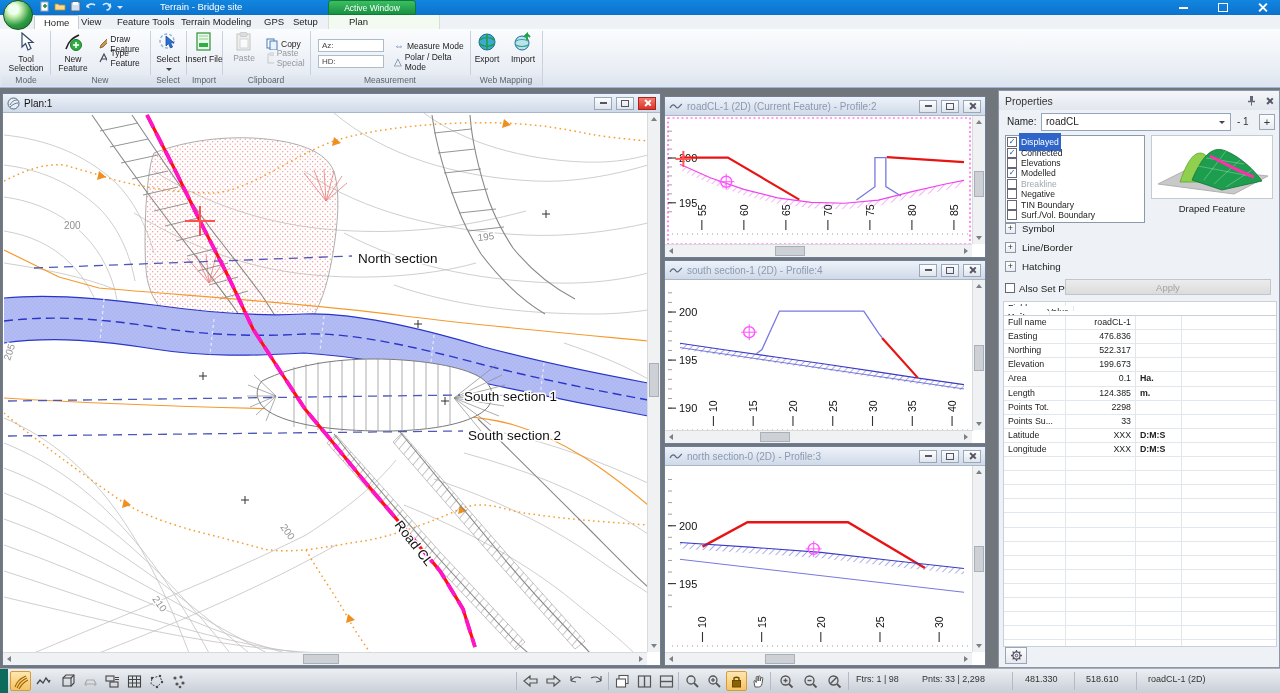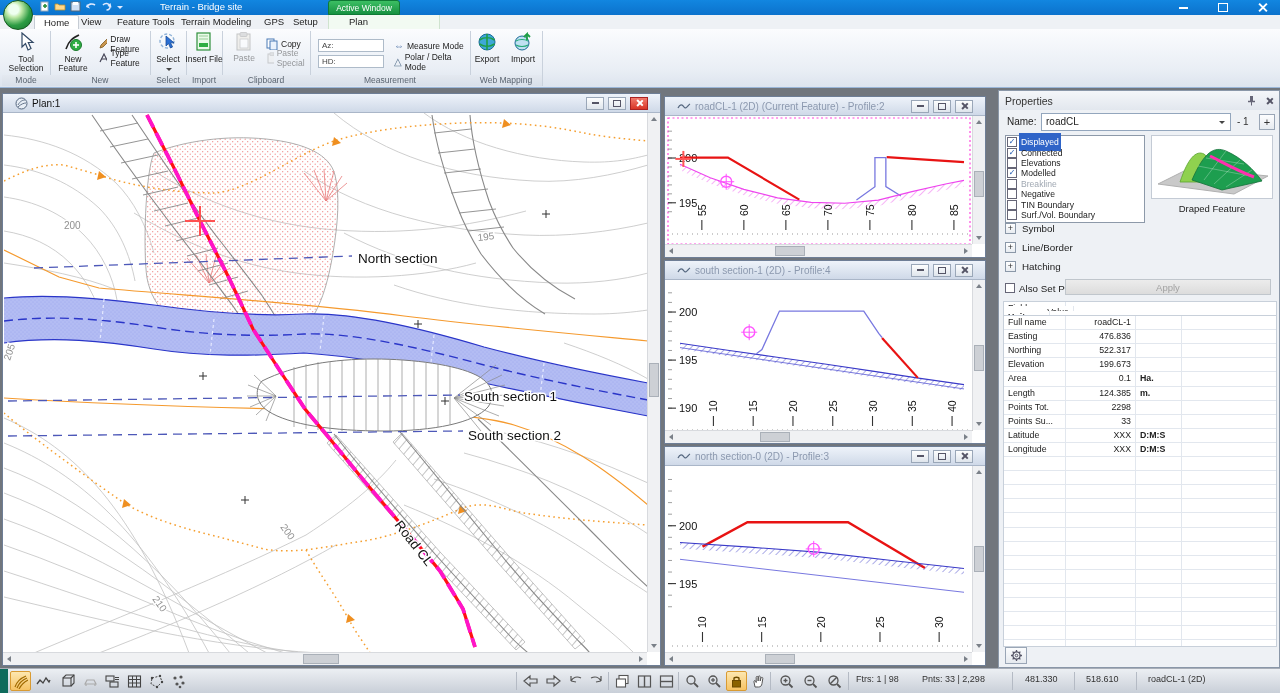--- a/index.html
+++ b/index.html
@@ -2,21 +2,21 @@
 <html><head>
 <meta charset="utf-8">
 <style>
   html,body{margin:0;padding:0;}
   body{width:1280px;height:693px;position:relative;overflow:hidden;
        font-family:"Liberation Sans",sans-serif;background:#71767d;font-size:11px;color:#222;}
   .abs{position:absolute;}
   
   .titlebar{left:0;top:0;width:1280px;height:15px;background:linear-gradient(#1286e0,#0b72cc);}
   .app-title{left:160px;top:1px;color:#fff;font-size:9.5px;}
-  .active-badge{left:328px;top:0;width:72px;height:15px;background:linear-gradient(#3cbf63,#179141);
+  .active-badge{left:328px;top:0;width:88px;height:15px;background:linear-gradient(#3cbf63,#179141);
      color:#fff;font-size:8.5px;text-align:center;line-height:15px;border-radius:3px 3px 0 0;border:1px solid #0f7a35;box-sizing:border-box;}
   .winbtns{right:4px;top:0;display:flex;gap:14px;}
   .winbtn{width:26px;height:14px;display:flex;align-items:center;justify-content:center;}
   .glyph-min{width:9px;height:1px;border-bottom:2px solid #fff;}
   .glyph-max{width:8px;height:7px;border:1.5px solid #fff;}
   .glyph-x{position:relative;width:10px;height:10px;}
   .glyph-x:before,.glyph-x:after{content:"";position:absolute;left:4px;top:0;width:2px;height:11px;background:#fff;}
   .glyph-x:before{transform:rotate(45deg);} .glyph-x:after{transform:rotate(-45deg);}
   .logo{left:3px;top:0px;width:30px;height:30px;border-radius:50%;z-index:50;
      background:radial-gradient(circle at 35% 30%,#eefff0 0 18%,#bfe9a8 30%,#2d9c44 60%,#15702c 100%);border:1px solid #14581f;box-sizing:border-box;}
@@ -34,21 +34,21 @@
   .bigbtn{position:absolute;top:1px;width:44px;height:43px;text-align:center;font-size:8.5px;color:#222;}
   .bigbtn .blabel{line-height:9px;display:block;margin-top:1px;}
   .smallbtn{position:absolute;height:13px;display:flex;align-items:center;gap:3px;font-size:8.5px;color:#222;}
   .disabled{opacity:.45;}
   .mfield{position:absolute;width:66px;height:13px;background:#fff;border:1px solid #aebbc9;font-size:8px;display:flex;align-items:center;padding-left:3px;box-sizing:border-box;color:#444;}
   .mfield input{border:none;outline:none;width:40px;font-size:8px;font-family:"Liberation Sans",sans-serif;background:transparent;}
   .caret{display:inline-block;width:0;height:0;border-left:3px solid transparent;border-right:3px solid transparent;border-top:3px solid #444;vertical-align:middle;margin-left:1px;}
   
   .win{position:absolute;background:#fff;border:1px solid #6e7e96;box-sizing:border-box;}
   .wtitle{position:absolute;left:0;top:0;right:0;height:19px;background:linear-gradient(#eef3fa,#cfd9e8);
-     border-bottom:1px solid #aab6c8;display:flex;align-items:center;padding:0 12px;box-sizing:border-box;gap:4px;}
+     border-bottom:1px solid #aab6c8;display:flex;align-items:center;padding:0 4px;box-sizing:border-box;gap:4px;}
   .wtitle .ttext{font-size:10px;color:#8c99af;flex:1;white-space:nowrap;overflow:hidden;}
   .wtitle .ttext.dark{color:#111;}
   .wbtn{width:18px;height:13px;background:linear-gradient(#fdfefe,#dfe5ec);border:1px solid #9aa7b8;box-sizing:border-box;
      display:flex;align-items:center;justify-content:center;}
   .wbtn.red{background:linear-gradient(#f27a6d,#d93526);border-color:#a22;}
   .s-min{width:7px;border-bottom:2px solid #556;}
   .s-max{width:6px;height:5px;border:1px solid #556;}
   .s-x{position:relative;width:8px;height:8px;}
   .s-x:before,.s-x:after{content:"";position:absolute;left:3.5px;top:0;width:1.5px;height:8px;background:#556;}
   .s-x:before{transform:rotate(45deg);} .s-x:after{transform:rotate(-45deg);}

